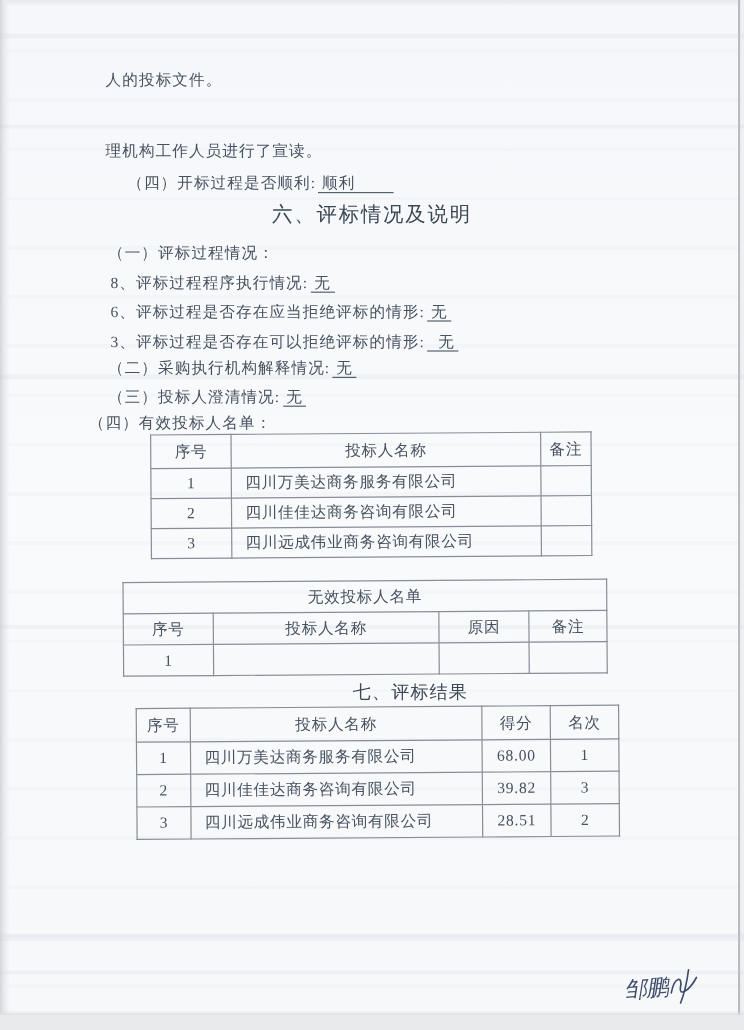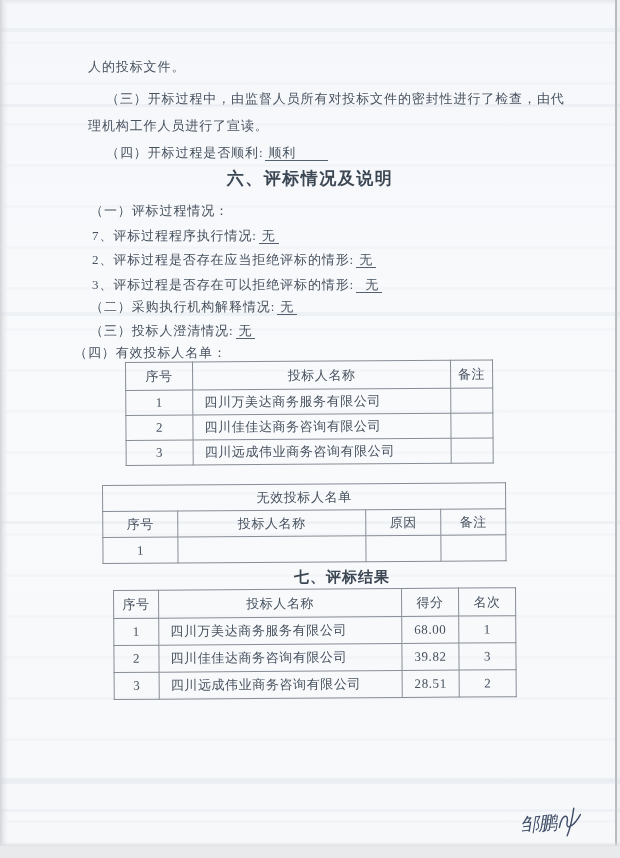--- a/index.html
+++ b/index.html
@@ -36,21 +36,21 @@
   .band{position:absolute;left:0;width:620px;pointer-events:none;
     background:rgba(202,208,220,0.20);}
 
   .ln{position:absolute;margin:0;font-size:13px;letter-spacing:0.9px;
       white-space:nowrap;color:var(--ink);}
   .u{border-bottom:1px solid var(--line);margin-left:2px;padding:0 3px;font-family:Liberation Serif, serif;}
   .u.wide{padding-right:32px;}
   .u.sp{padding-left:9px;}
 
   .hd{position:absolute;left:0;width:620px;margin:0;text-align:center;
-      font-weight:bold;color:var(--heading-ink);}
+      font-weight:normal;color:var(--heading-ink);}
   .hd.h6{top:167px;font-size:17px;letter-spacing:1.5px;}
   .hd.h7{top:568px;font-size:15px;letter-spacing:1px;margin-left:32px;}
 
   table.doc{position:absolute;border-collapse:collapse;table-layout:fixed;
       font-size:13px;color:var(--ink);letter-spacing:0.6px;
       transform:rotate(-0.4deg);transform-origin:left top;}
   table.doc th,table.doc td{border:1px solid var(--tborder);font-weight:normal;
       text-align:center;padding:0;overflow:hidden;white-space:nowrap;}
   table.doc td.l{text-align:left;padding-left:11px;}
   table.t1 th{height:27px;} table.t1 td{height:24px;}
@@ -74,38 +74,37 @@
   <div class="edge-bottom"></div>
   <div class="band" style="top:28px;height:4px"></div>
   <div class="band" style="top:104px;height:3px"></div>
   <div class="band" style="top:312px;height:4px"></div>
   <div class="band" style="top:521px;height:3px"></div>
   <div class="band" style="top:778px;height:6px"></div>
   <div class="band" style="top:809px;height:3px"></div>
 
   <p class="ln" style="top:58px;left:88px">人的投标文件。</p>
 
-  <p class="ln" style="top:90px;left:106px">（三）开标过程中，由监督人员所有对投标文件的密封性进行了检查，由代</p>
 
   <p class="ln" style="top:117px;left:88px">理机构工作人员进行了宣读。</p>
 
   <p class="ln" style="top:144px;left:106px">
     <span>（四）开标过程是否顺利:</span><span class="u wide">顺利</span>
   </p>
 
   <h2 class="hd h6">六、评标情况及说明</h2>
 
   <p class="ln" style="top:202px;left:90px">（一）评标过程情况：</p>
 
   <p class="ln" style="top:227px;left:92px">
-    <span>7、评标过程程序执行情况:</span><span class="u">无</span>
+    <span>8、评标过程程序执行情况:</span><span class="u">无</span>
   </p>
 
   <p class="ln" style="top:251px;left:92px">
-    <span>2、评标过程是否存在应当拒绝评标的情形:</span><span class="u">无</span>
+    <span>6、评标过程是否存在应当拒绝评标的情形:</span><span class="u">无</span>
   </p>
 
   <p class="ln" style="top:276px;left:92px">
     <span>3、评标过程是否存在可以拒绝评标的情形:</span><span class="u sp">无</span>
   </p>
 
   <p class="ln" style="top:298px;left:90px">
     <span>（二）采购执行机构解释情况:</span><span class="u">无</span>
   </p>
 

